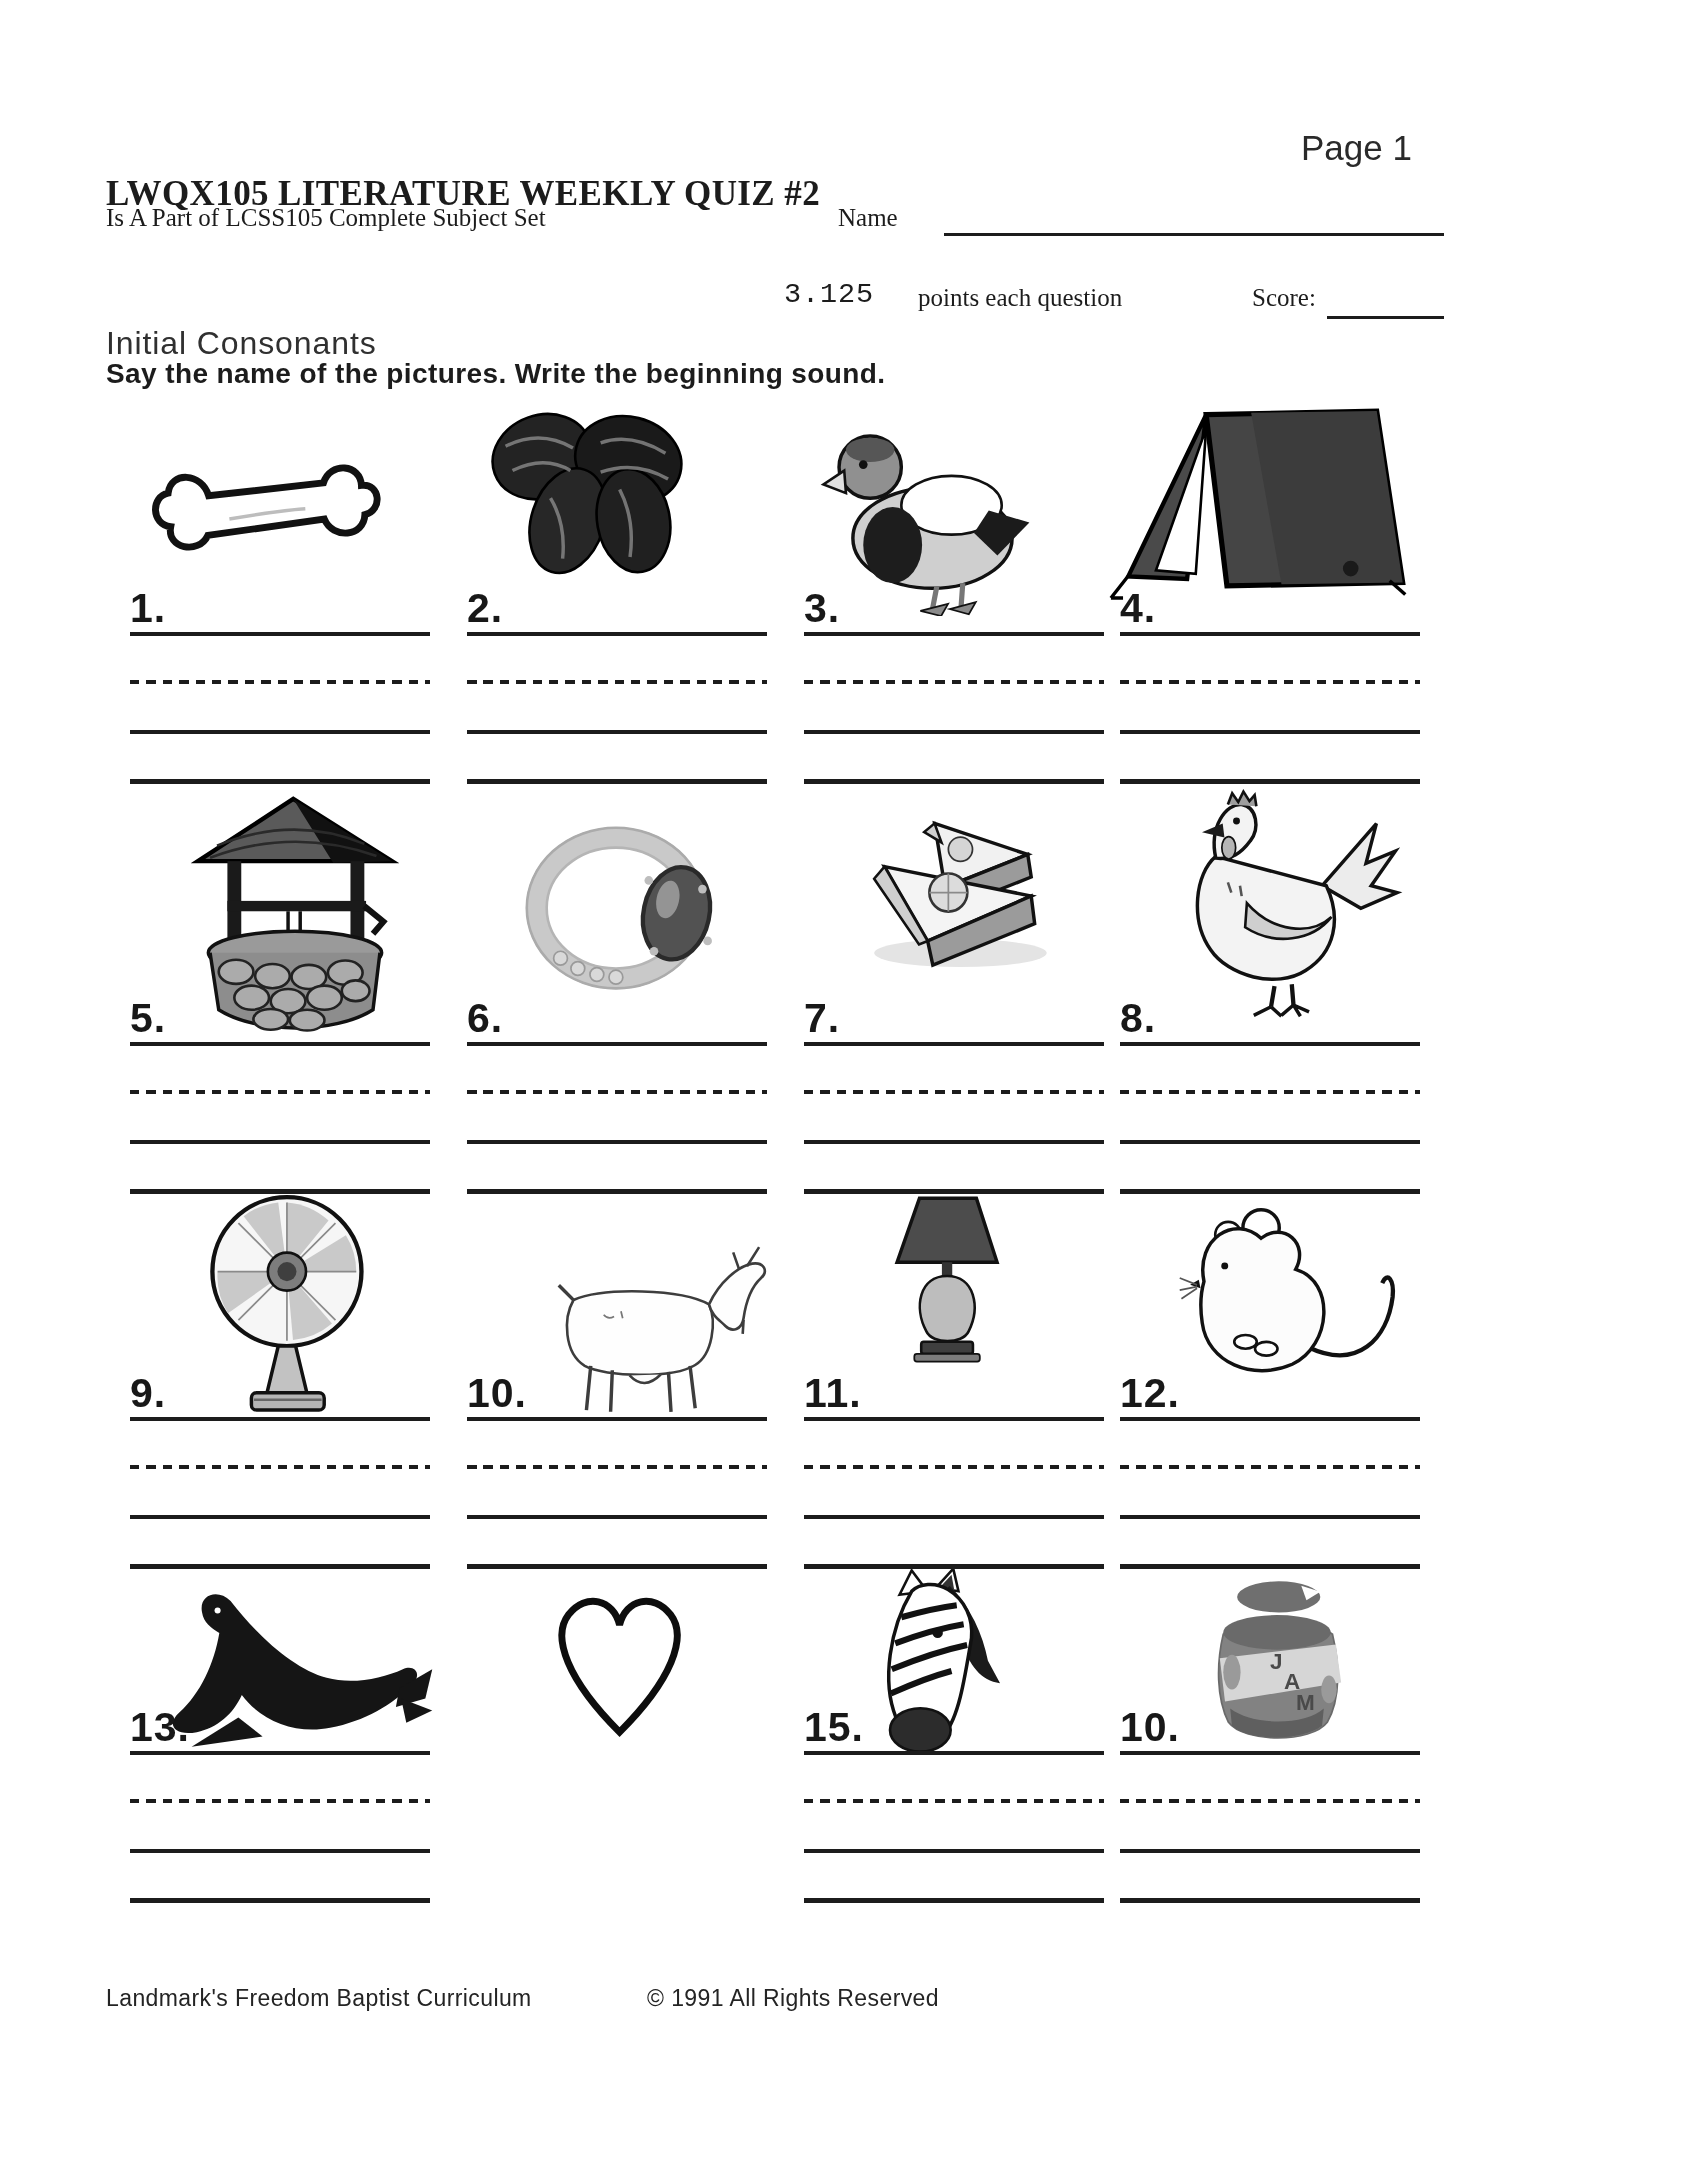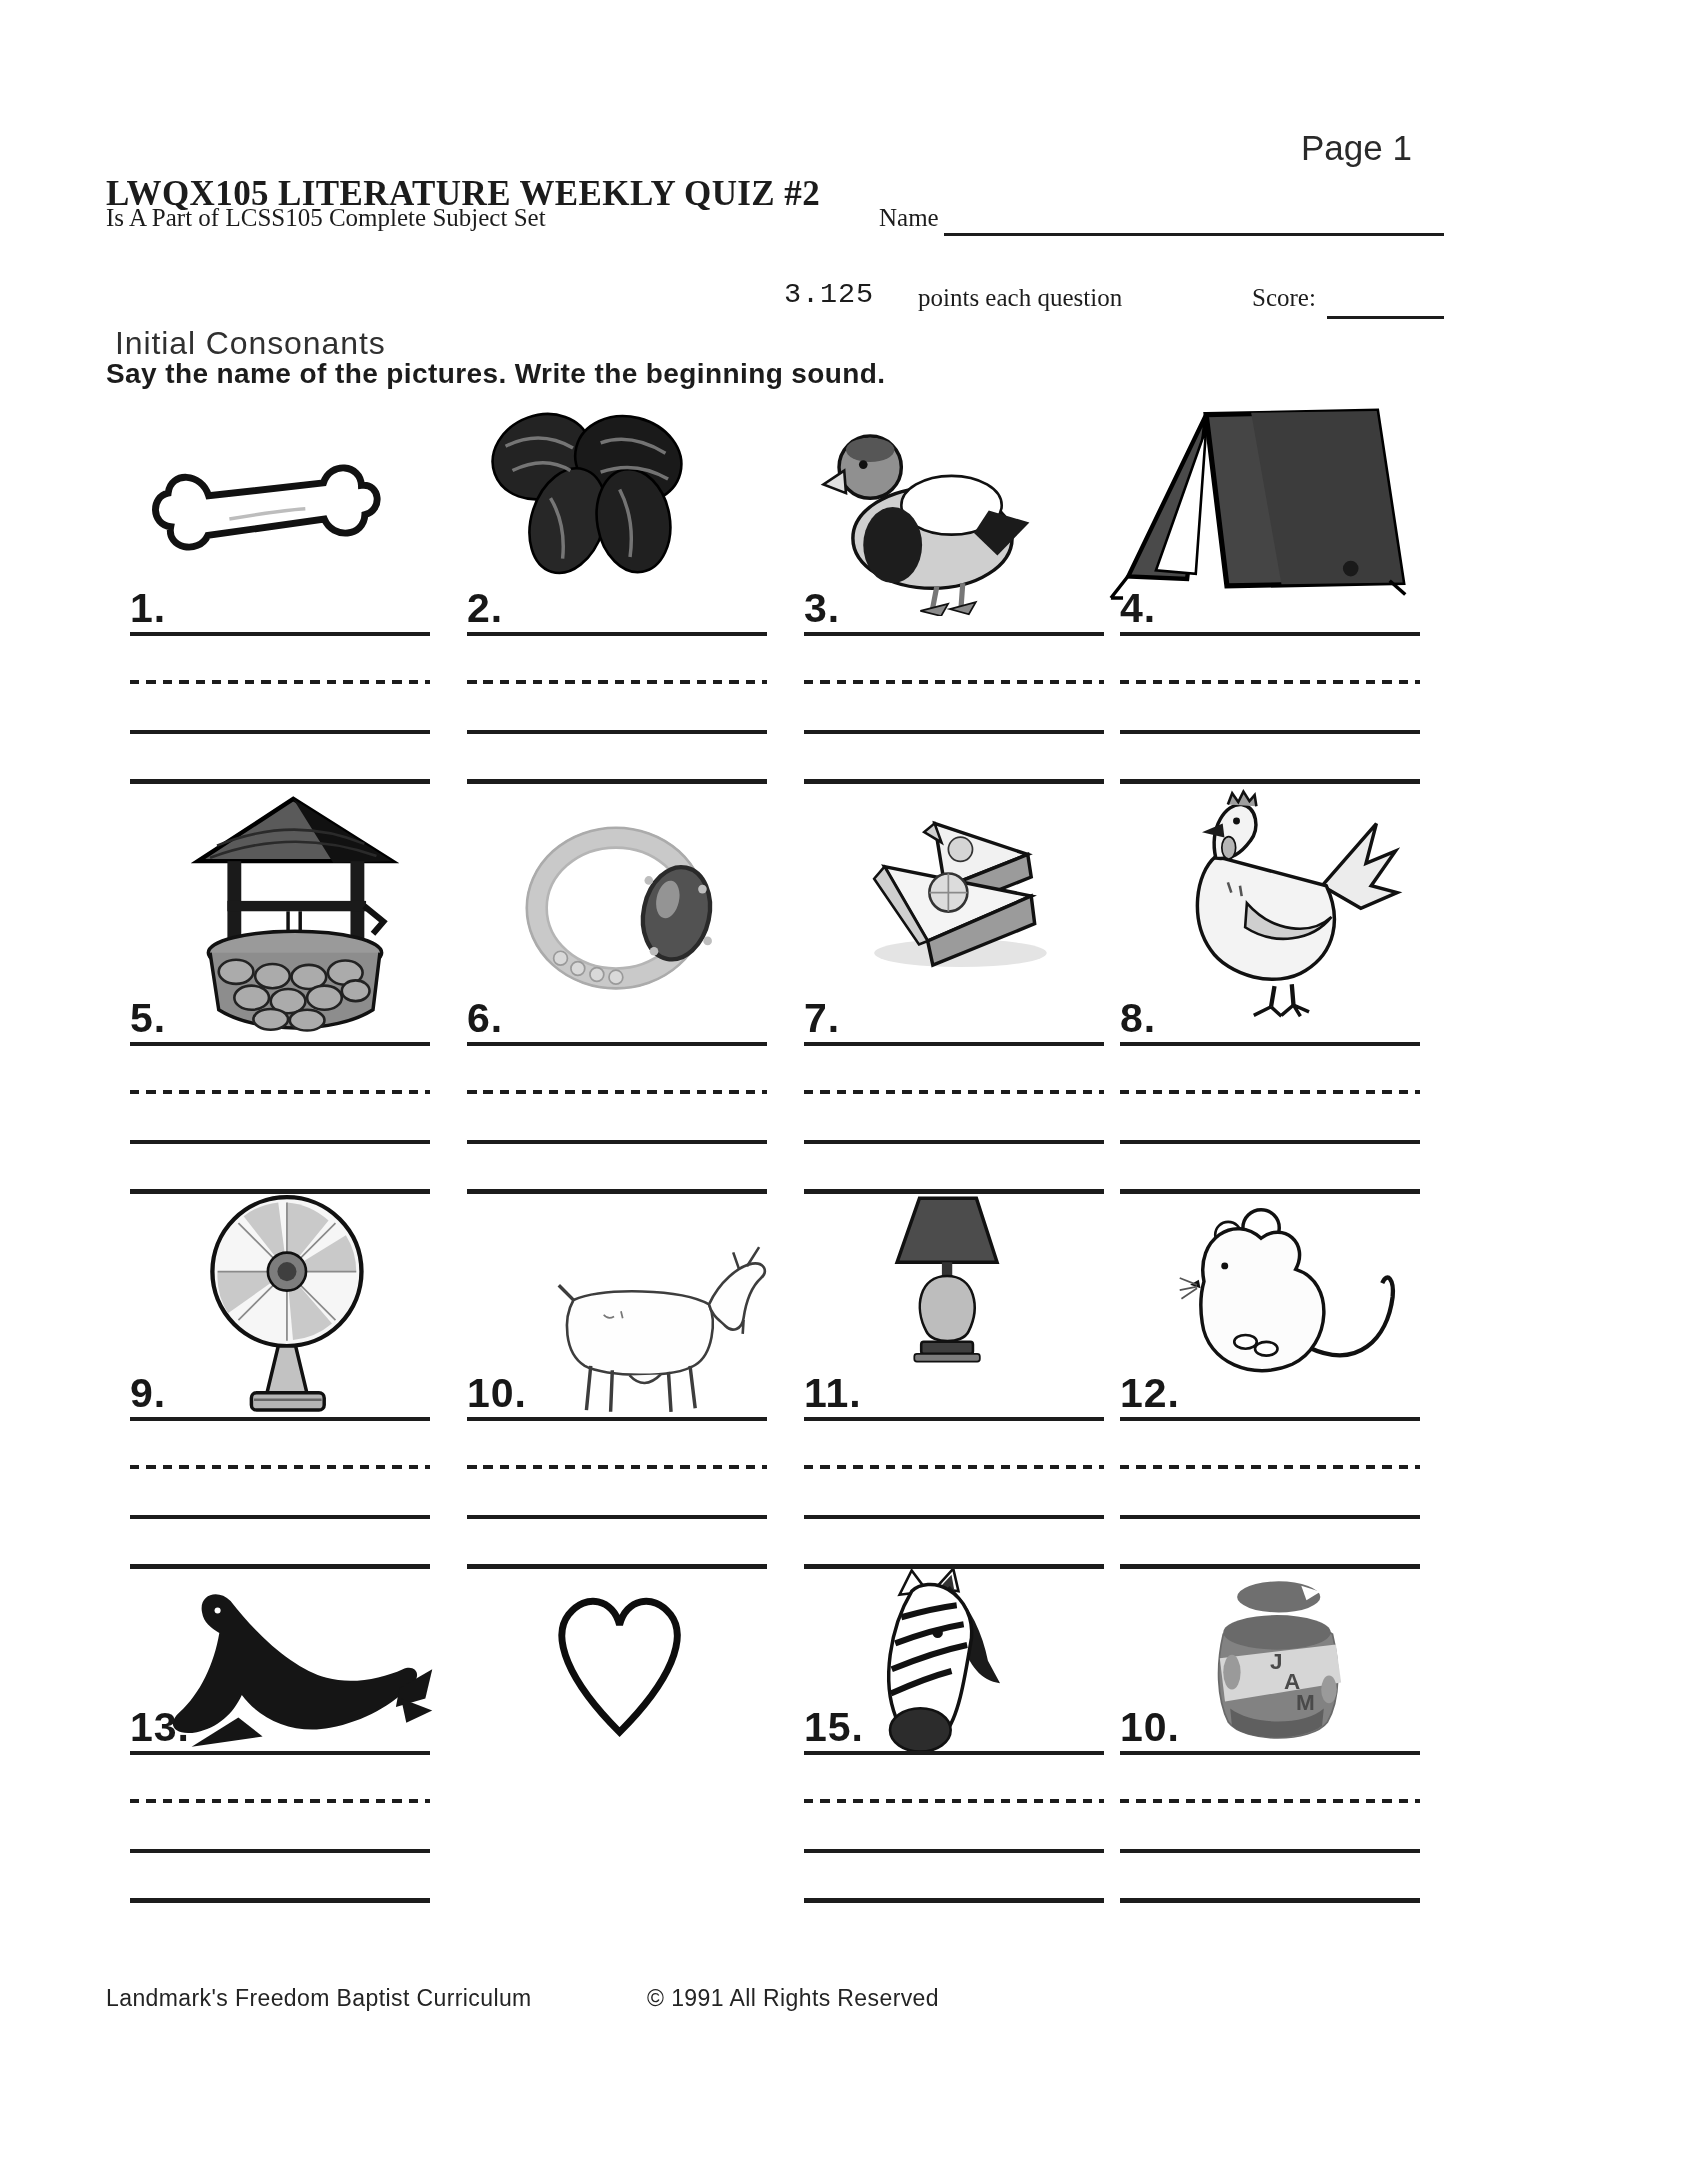--- a/index.html
+++ b/index.html
@@ -12,21 +12,21 @@
   .serif { font-family:"Liberation Serif", serif; }
   .mono  { font-family:"Liberation Mono", monospace; }
 
   .title { font-size:35px; font-weight:700; letter-spacing:0.4px; }
   .subtitle { font-size:25px; }
   .pagenum { font-size:35px; color:#2a2a2a; }
   .namelabel, .pointslabel, .scorelabel { font-size:25px; }
   .pointsval { font-size:28.5px; letter-spacing:0.9px; }
   .rule { background:#1c1c1c; height:2.6px; }
 
-  .sec-head { font-size:32px; font-weight:400; color:#303030; letter-spacing:0.9px;margin-left:9px; }
+  .sec-head { font-size:32px; font-weight:400; color:#303030; letter-spacing:0.9px; }
   .sec-instr { font-size:28px; font-weight:700; letter-spacing:0.4px; }
 
   .cell { position:absolute; width:300px; height:212px; }
   .cell .num {
     position:absolute; left:0; top:7px;
     font-size:41px; font-weight:700; letter-spacing:0.9px; color:#181818;
   }
   .ln { position:absolute; left:0; right:0; background:#1c1c1c; }
   .ln.l1 { top:54px;  height:4.3px; }
   .ln.ld { top:102px; height:4.3px; background:repeating-linear-gradient(90deg,#1c1c1c 0 9.5px,transparent 9.5px 16.4px); }
@@ -40,21 +40,21 @@
 </style>
 </head>
 <body>
 
 <div class="page">
 
   <div class="abs pagenum" style="left:1301px; top:128px;">Page 1</div>
   <div class="abs serif title" style="left:106px; top:152px;margin-top:22px;">LWQX105 LITERATURE WEEKLY QUIZ #2</div>
   <div class="abs serif subtitle" style="left:106px; top:204px;">Is A Part of LCSS105 Complete Subject Set</div>
 
-  <div class="abs serif namelabel" style="left:879px; top:204px;">Name</div>
+  <div class="abs serif namelabel" style="left:838px; top:204px;">Name</div>
   <div class="abs rule" style="left:944px; top:233px; width:500px;"></div>
 
   <div class="abs mono pointsval" style="left:784px; top:278px;">3.125</div>
   <div class="abs serif pointslabel" style="left:918px; top:284px;">points each question</div>
   <div class="abs serif scorelabel" style="left:1252px; top:284px;">Score:</div>
   <div class="abs rule" style="left:1327px; top:316px; width:117px;"></div>
 
   <div class="abs sec-head" style="left:106px; top:325px;">Initial Consonants</div>
   <div class="abs sec-instr" style="left:106px; top:358px;">Say the name of the pictures. Write the beginning sound.</div>
 

